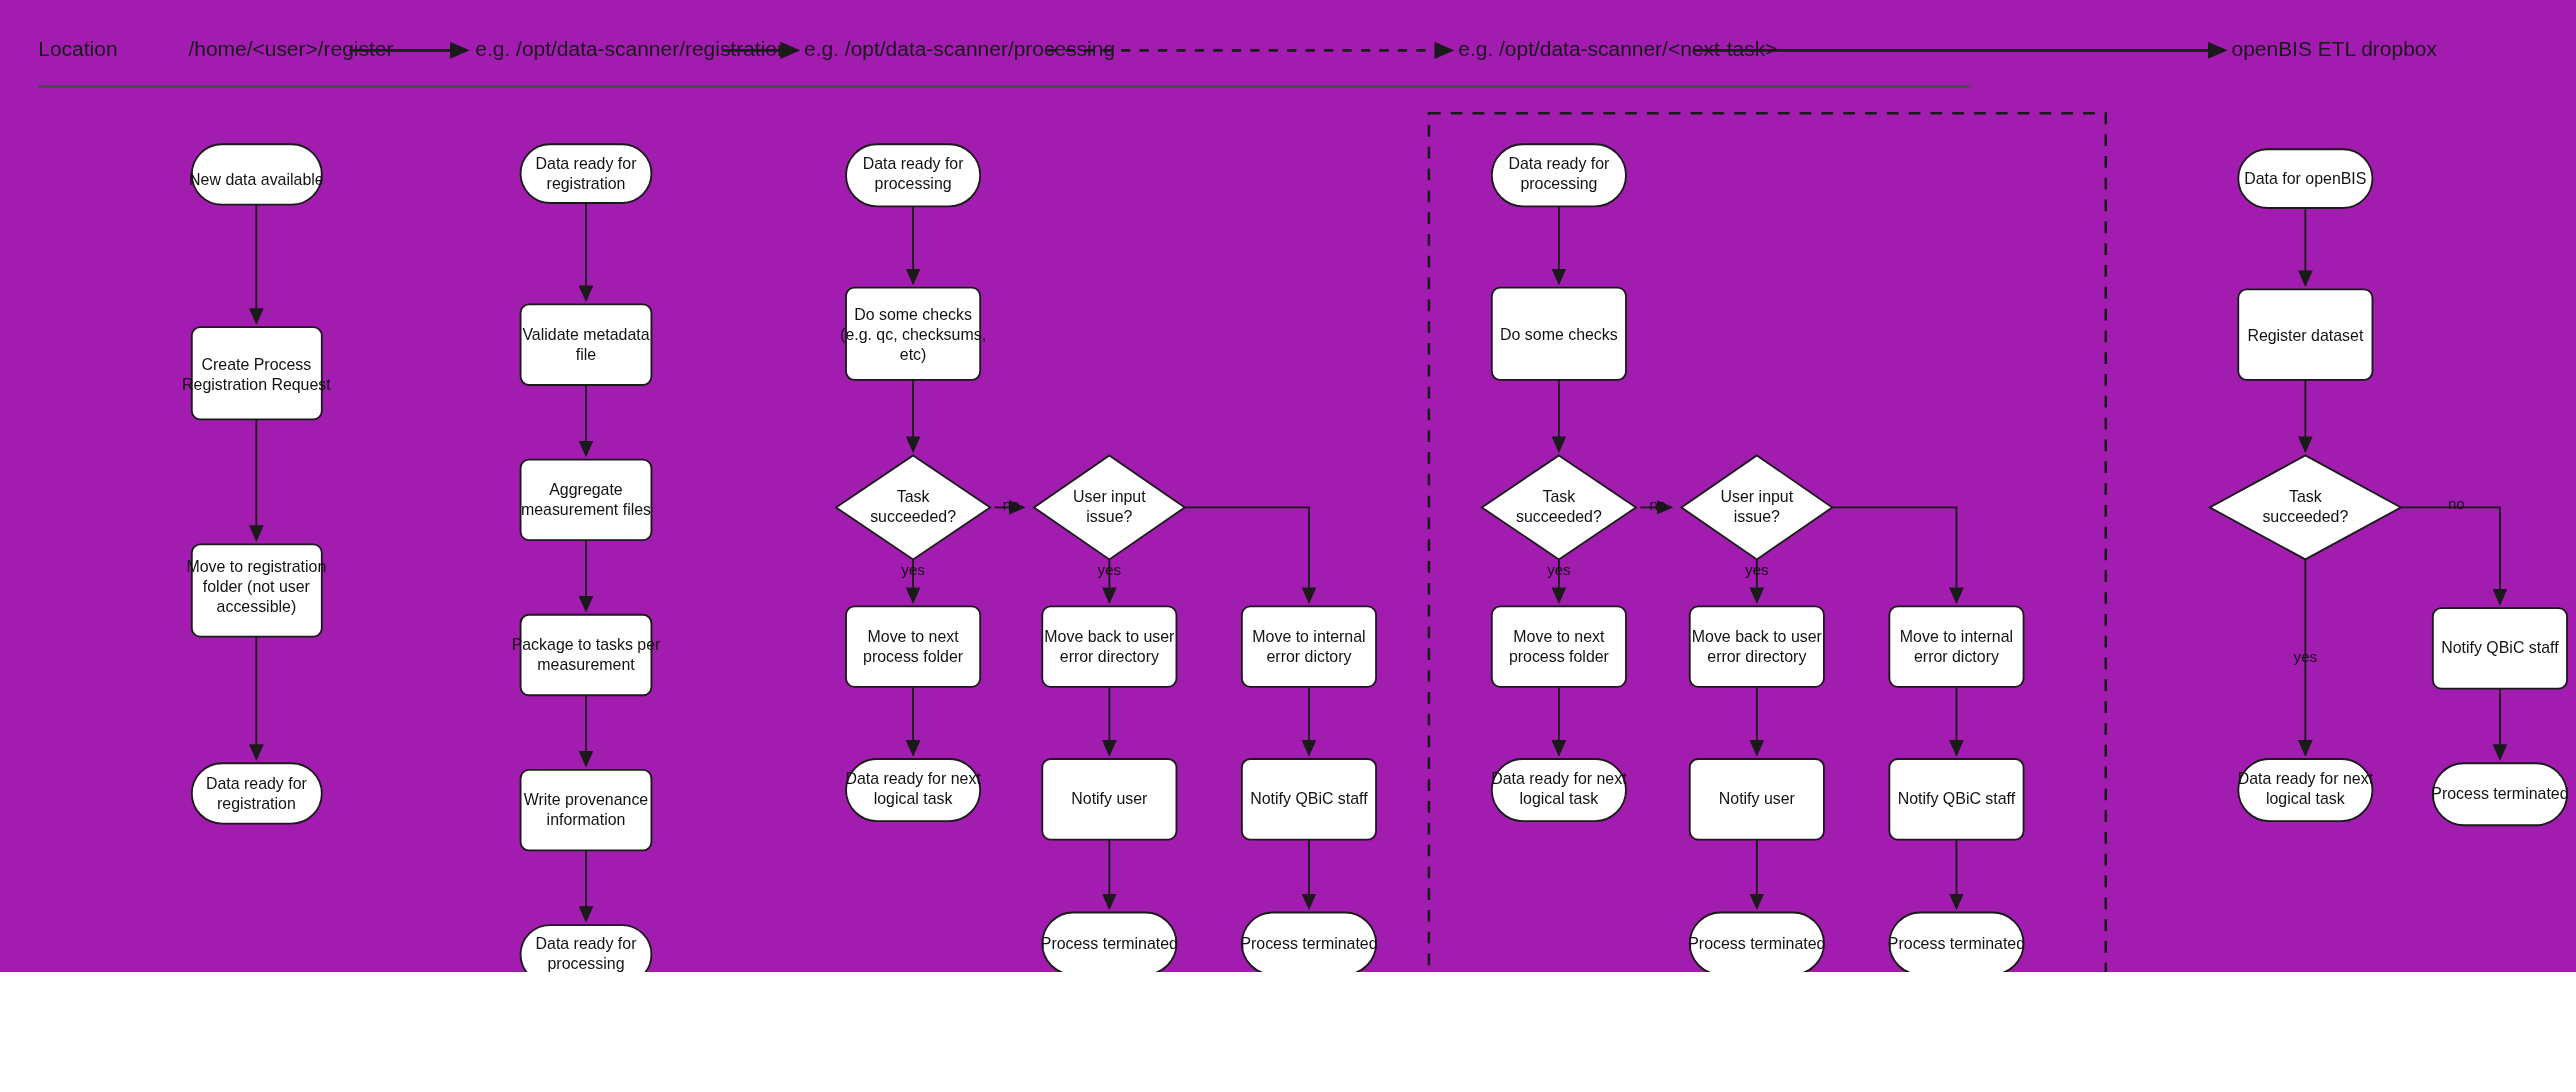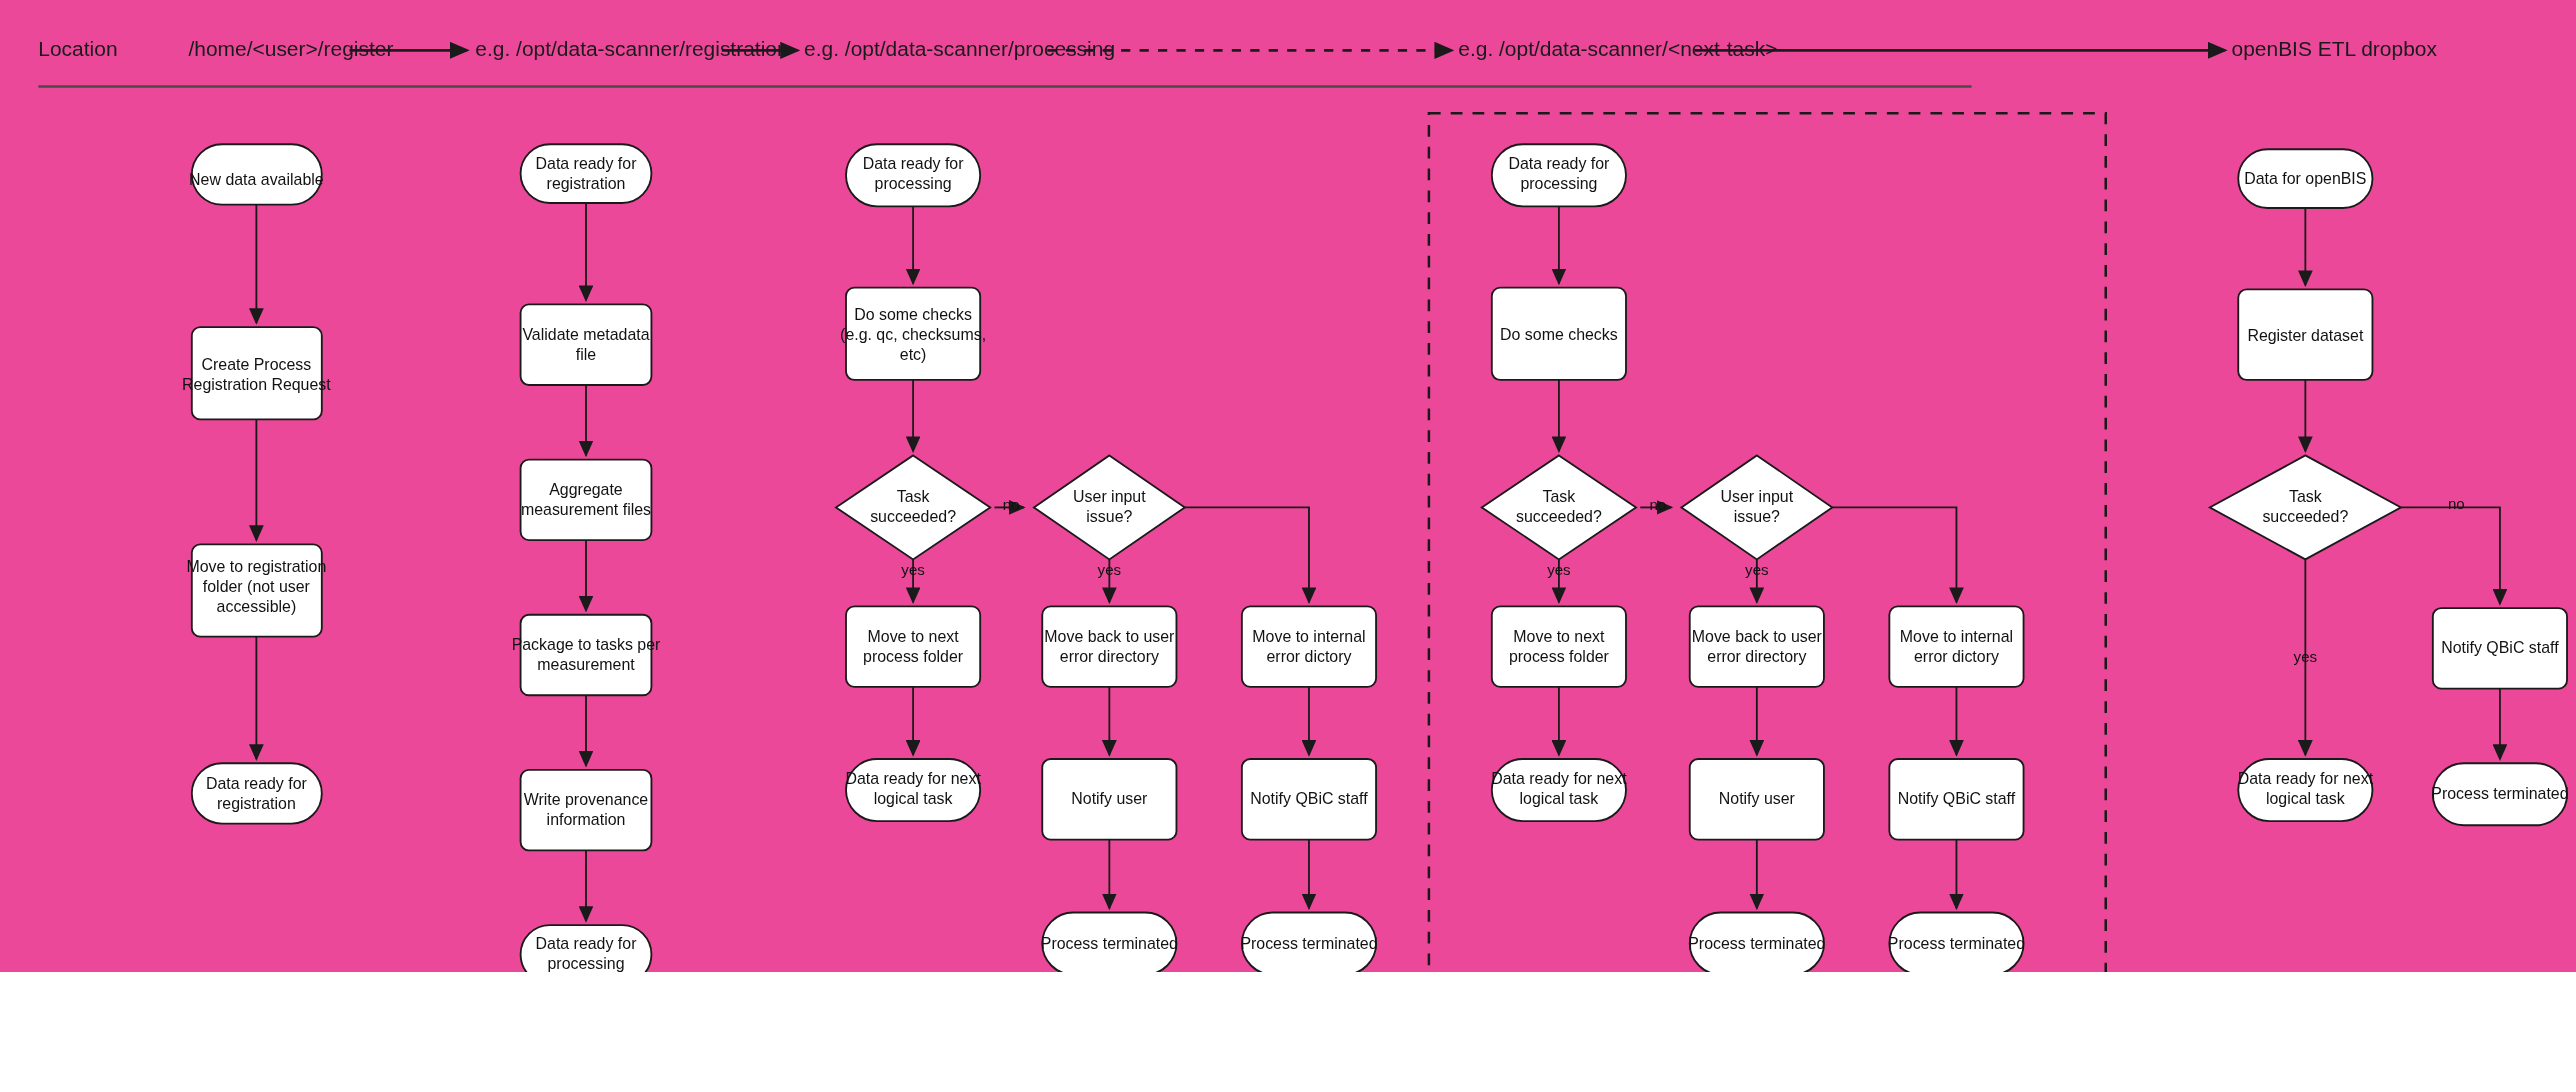--- a/index.html
+++ b/index.html
@@ -4,21 +4,21 @@
 <style>
   html, body {
     margin: 0;
     padding: 0;
     background: #ffffff;
   }
   #canvas {
     position: relative;
     width: 2576px;
     height: 972px;
-    background: #ec4899;
+    background: #a21caf;
     font-family: "Liberation Sans", sans-serif;
     overflow: hidden;
   }
   svg#diagram {
     position: absolute;
     left: 0;
     top: 0;
     width: 2576px;
     height: 1092px;
   }

